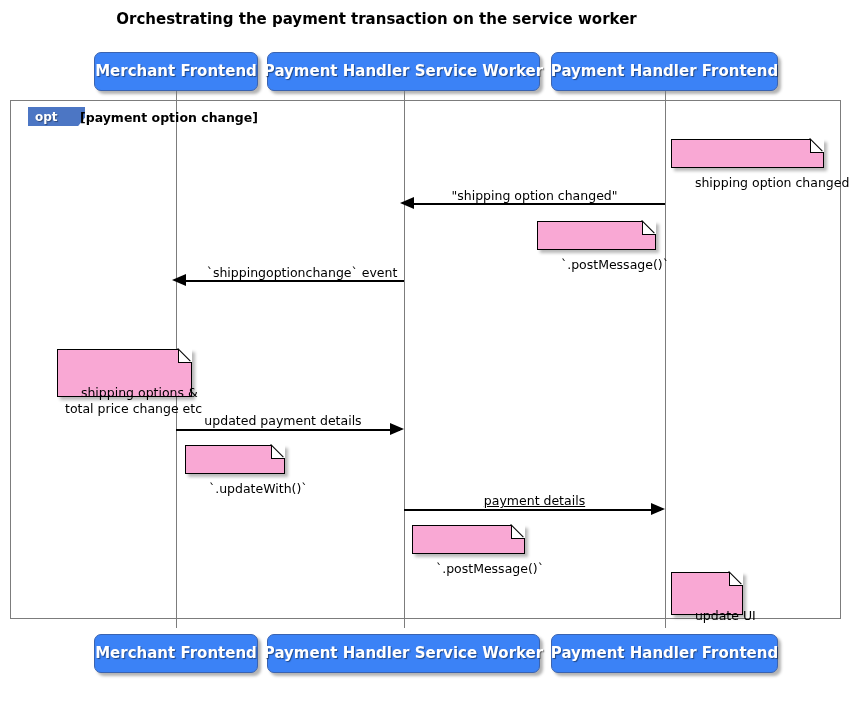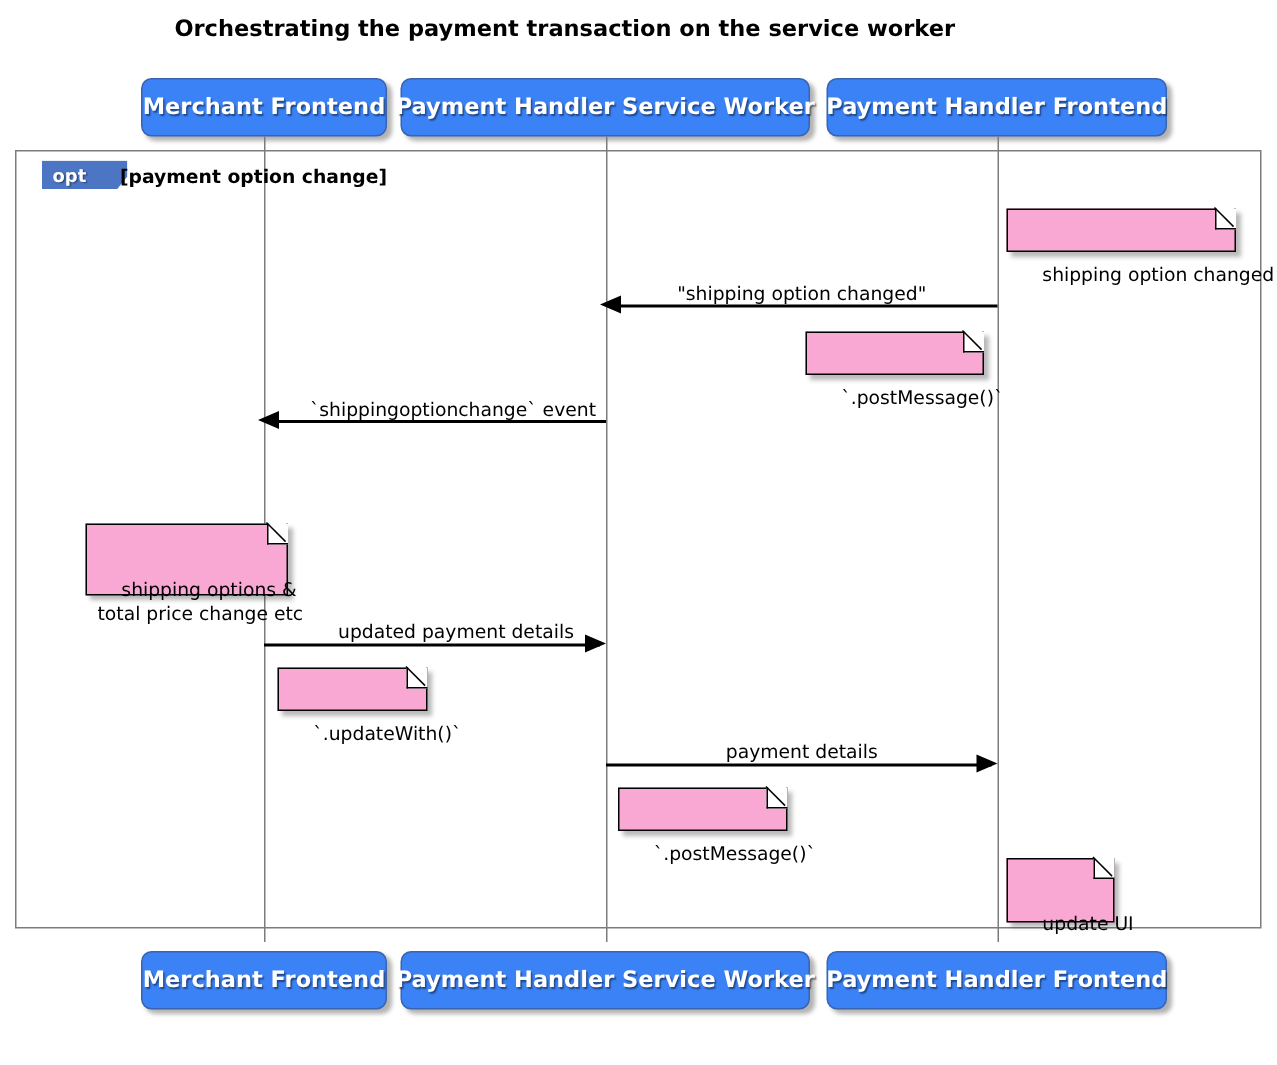--- a/index.html
+++ b/index.html
@@ -221,30 +221,30 @@
   <div class="msg-line" style="left:181px; top:280px; width:223px;"></div>
   <div class="arrowhead left" style="left:172px; top:274px;"></div>
 
 
   <div class="note" style="left:29px; top:349px; width:135px; height:48px;margin-left:28px;">
     <span class="fold"></span>
     <span>shipping options &amp;
 total price change etc</span>
   </div>
 
-  <div class="msg-label" style="left:180px; top:413px; width:228px;padding-left:10px;">updated payment details</div>
+  <div class="msg-label" style="left:159px; top:413px; width:228px;padding-left:10px;">updated payment details</div>
   <div class="msg-line" style="left:176px; top:429px; width:224px;"></div>
   <div class="arrowhead right" style="left:390px; top:423px;"></div>
 
   <div class="note" style="left:185px; top:445px; width:100px; height:29px;">
     <span class="fold"></span>
     <span>`.updateWith()`</span>
   </div>
 
-  <div class="msg-label" style="left:404px; top:493px; width:261px;">payment details</div>
+  <div class="msg-label" style="left:404px; top:493px; width:261px;text-decoration:underline;">payment details</div>
   <div class="msg-line" style="left:404px; top:509px; width:257px;"></div>
   <div class="arrowhead right" style="left:651px; top:503px;"></div>
 
   <div class="note" style="left:412px; top:525px; width:113px; height:29px;">
     <span class="fold"></span>
     <span>`.postMessage()`</span>
   </div>
 
   <div class="note" style="left:671px; top:572px; width:72px; height:43px;">
     <span class="fold"></span>

